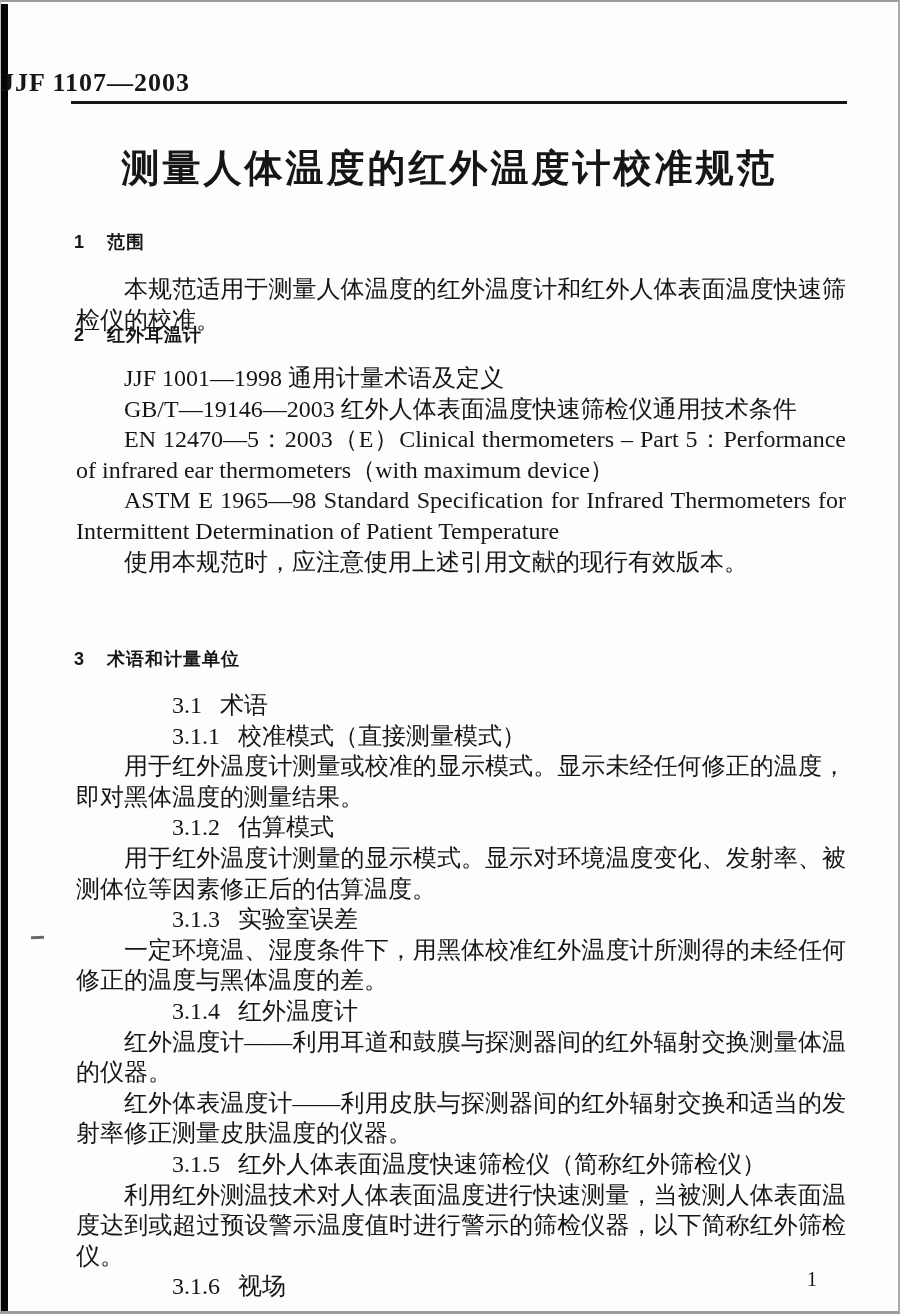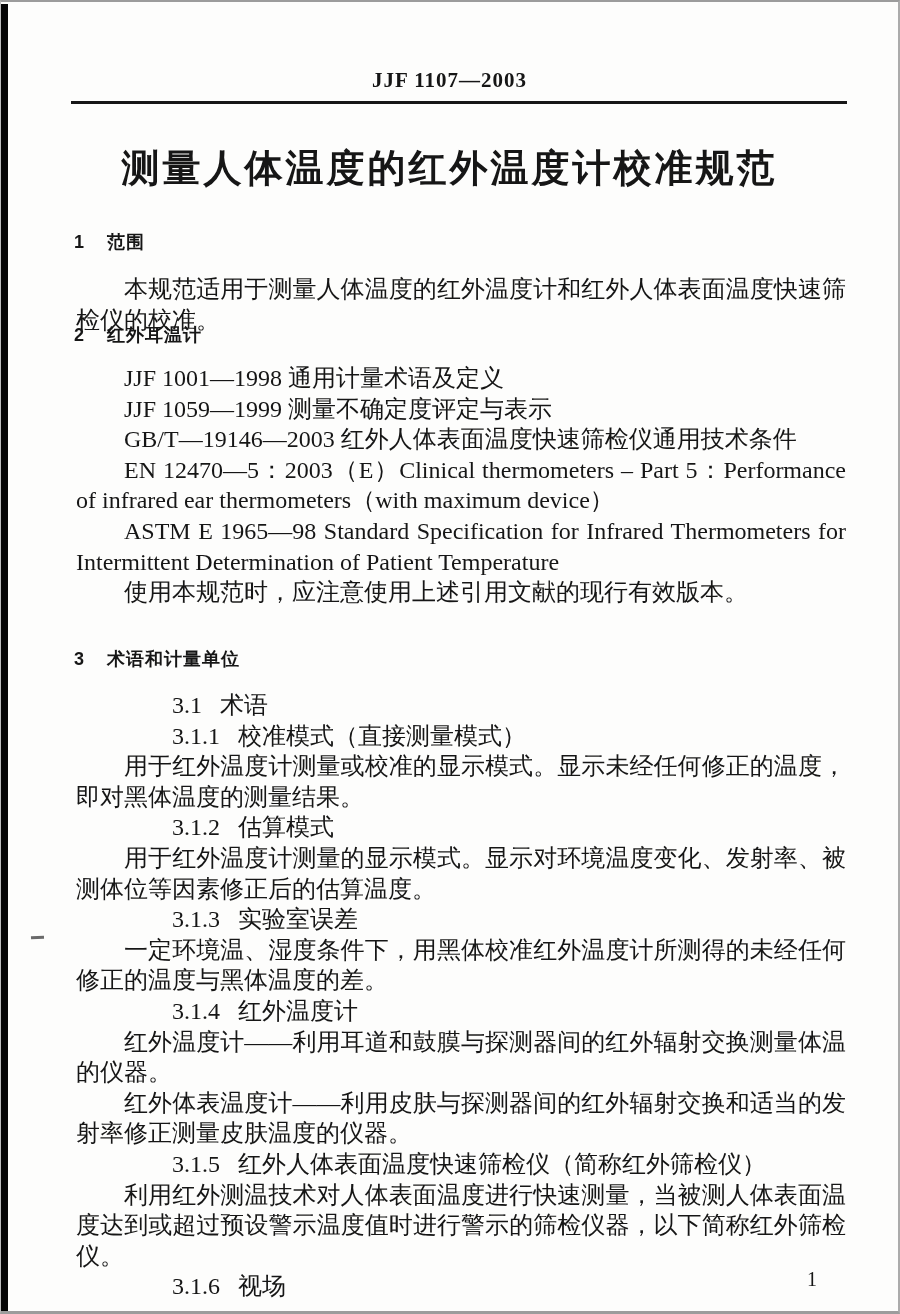--- a/index.html
+++ b/index.html
@@ -26,23 +26,23 @@
   .artifact-dash {
     position: absolute;
     left: 30px; top: 934px;
     width: 13px; height: 3px;
     background: #6a6a6a;
     transform: rotate(-3deg);
   }
   .running-head {
     position: absolute;
     top: 66px; left: 0; right: 0;
-    text-align: center;
+    text-align: left;
     font-weight: bold;
-    font-size: 21px;
+    font-size: 26px;
     letter-spacing: 1px;
   }
   .head-rule {
     position: absolute;
     top: 99px; left: 70px;
     width: 776px; height: 3px;
     background: #171717;
   }
   .doc-title {
     position: absolute;
@@ -97,21 +97,20 @@
   </div>
   <div class="flow" style="top:272px">
     <p>本规范适用于测量人体温度的红外温度计和红外人体表面温度快速筛检仪的校准。</p>
   </div>
 
   <div class="sec-head" style="top:321px">
     <span class="sec-num">2</span><span>红外耳温计</span>
   </div>
   <div class="flow" style="top:361px">
     <p>JJF 1001—1998 通用计量术语及定义</p>
-    <p>JJF 1059—1999 测量不确定度评定与表示</p>
     <p>GB/T—19146—2003 红外人体表面温度快速筛检仪通用技术条件</p>
     <p>EN 12470—5：2003（E）Clinical thermometers – Part 5：Performance of infrared ear thermometers（with maximum device）</p>
     <p>ASTM E 1965—98 Standard Specification for Infrared Thermometers for Intermittent Determination of Patient Temperature</p>
     <p>使用本规范时，应注意使用上述引用文献的现行有效版本。</p>
   </div>
 
   <div class="sec-head" style="top:645px">
     <span class="sec-num">3</span><span>术语和计量单位</span>
   </div>
   <div class="flow" style="top:688px">

